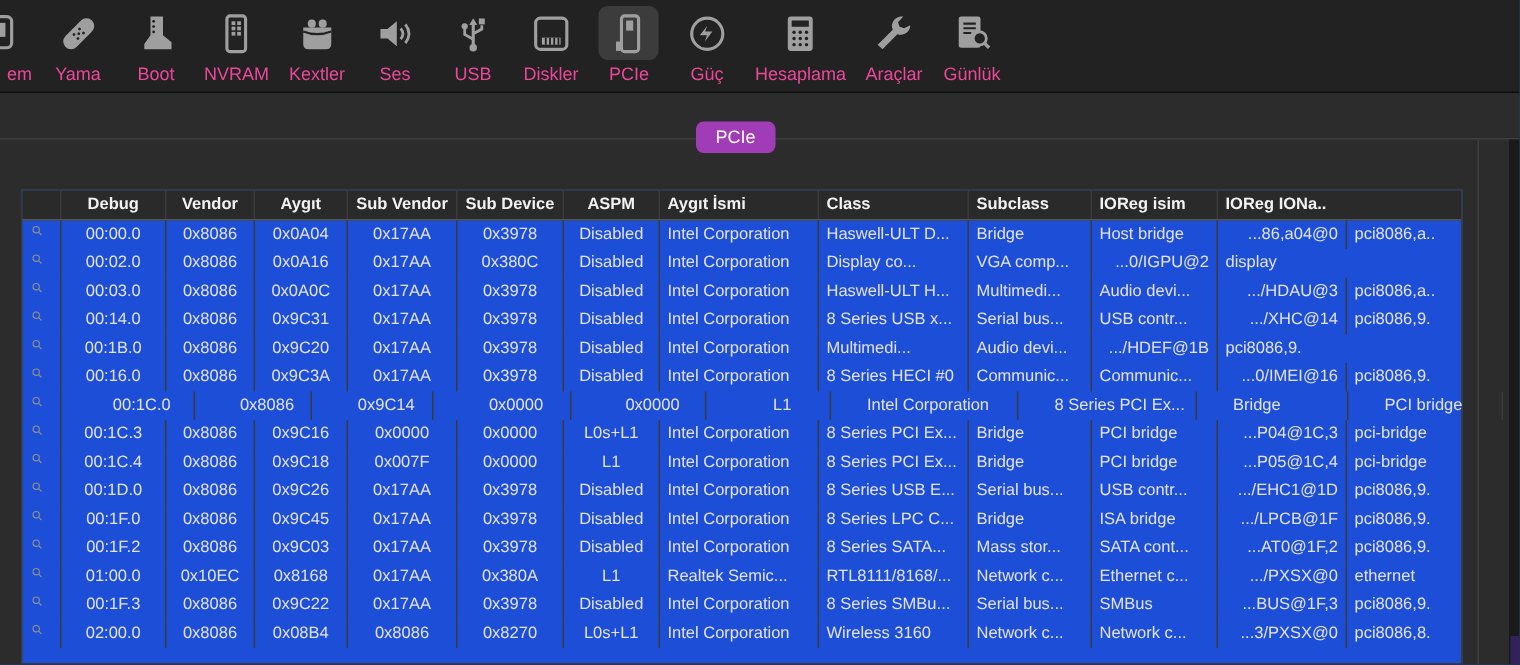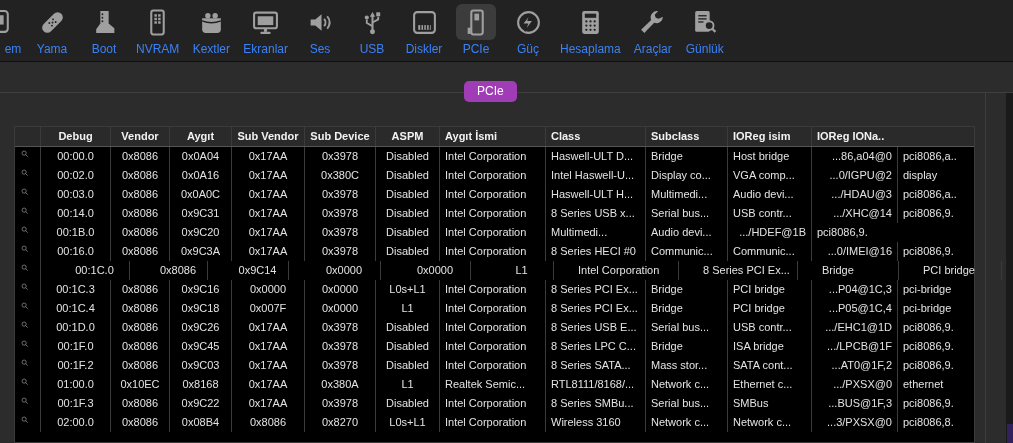--- a/index.html
+++ b/index.html
@@ -7,29 +7,29 @@
   .stage{position:relative;width:1013px;height:443px;background:#2c2c2c;overflow:hidden;}
 
   
   .toolbar{position:absolute;left:0;top:0;width:1013px;height:61px;background:#222222;
     border-bottom:1px solid #0e0e0e;display:flex;align-items:flex-start;overflow:hidden;}
   .tb-item{display:flex;flex-direction:column;align-items:center;padding:4px 6px 0 6px;cursor:default;}
   .tb-item.cut{margin-left:-26px;}
   .tb-item.cut .tb-label{transform:translateX(13px);}
   .tb-iconwrap{width:40px;height:36px;border-radius:6px;display:flex;align-items:center;justify-content:center;}
   .tb-item.selected .tb-iconwrap{background:#3c3c3c;}
-  .tb-label{margin-top:2px;font-size:12px;color:#3b82f6;white-space:nowrap;}
+  .tb-label{margin-top:2px;font-size:12px;color:#ec4899;white-space:nowrap;}
 
   
   .content-divider{position:absolute;left:0;top:92px;width:1013px;height:1px;background:#3f3f3f;}
   .tab-badge{position:absolute;left:464px;top:81px;height:21px;padding:0 13px;background:#a03cb6;
     border-radius:5px;color:#ffffff;font-size:12px;line-height:21px;font-weight:400;}
 
   
-  .ptable{position:absolute;left:14px;top:126px;width:961px;height:317px;background:#000000;
+  .ptable{position:absolute;left:14px;top:126px;width:961px;height:317px;background:#1d4ed8;
     border:1px solid #3b3b3b;box-sizing:border-box;}
   .thead{display:grid;height:20px;background:#2a2a2a;border-bottom:1px solid #565656;box-sizing:border-box;}
   .th{font-size:11px;font-weight:bold;color:#f2f2f2;line-height:19px;white-space:nowrap;overflow:hidden;
     border-right:1px solid #3b3b3b;box-sizing:border-box;padding:0 5px;}
   .th:last-child{border-right:none;}
   .trow{display:grid;height:19px;}
   .td{font-size:11px;color:#e3e3e3;line-height:19px;white-space:nowrap;overflow:hidden;
     border-right:1px solid #3b3b3b;box-sizing:border-box;padding:0 5px;}
   .td:last-child{border-right:none;}
   .al-c{text-align:center;}
@@ -105,31 +105,20 @@
       <div class="tb-item">
         <div class="tb-iconwrap">
           <svg width="27" height="27" viewBox="0 0 26 26" xmlns="http://www.w3.org/2000/svg">
             <circle cx="9.5" cy="6.5" r="2.6" fill="#9f9f9f"></circle>
             <circle cx="16.5" cy="6.5" r="2.6" fill="#9f9f9f"></circle>
             <path d="M4 9h18v10.5q0 3.5-3.5 3.5h-11Q4 23 4 19.5z" fill="#9f9f9f"></path>
             <path d="M4 11.5q9 3.5 18 0" stroke="#222222" stroke-width="1.4" fill="none"></path>
           </svg>
         </div>
         <div class="tb-label">Kextler</div>
-      </div>
-      <div class="tb-item">
-        <div class="tb-iconwrap">
-          <svg width="27" height="27" viewBox="0 0 26 26" xmlns="http://www.w3.org/2000/svg">
-            <rect x="2" y="3.5" width="22" height="15" rx="2" fill="none" stroke="#9f9f9f" stroke-width="2"></rect>
-            <rect x="5.5" y="7" width="15" height="8.5" fill="#9f9f9f"></rect>
-            <rect x="11.5" y="18.5" width="3" height="3.5" fill="#9f9f9f"></rect>
-            <rect x="8" y="22" width="10" height="2" rx="1" fill="#9f9f9f"></rect>
-          </svg>
-        </div>
-        <div class="tb-label">Ekranlar</div>
       </div>
       <div class="tb-item">
         <div class="tb-iconwrap">
           <svg width="27" height="27" viewBox="0 0 26 26" xmlns="http://www.w3.org/2000/svg">
             <path d="M3.5 10v6h4.5l6 5V5l-6 5z" fill="#9f9f9f"></path>
             <path d="M16.5 9.5q2.8 3.5 0 7" stroke="#9f9f9f" stroke-width="1.8" fill="none"></path>
             <path d="M19.5 7q4.6 6 0 12" stroke="#9f9f9f" stroke-width="1.8" fill="none"></path>
           </svg>
         </div>
         <div class="tb-label">Ses</div>
@@ -273,21 +262,20 @@
               <line x1="8.7" y1="8.7" x2="12.4" y2="12.4" stroke="#8f8f8f" stroke-width="1.4"></line>
             </svg>
           </div>
           <div class="td al-c">00:02.0</div>
           <div class="td al-c">0x8086</div>
           <div class="td al-c">0x0A16</div>
           <div class="td al-c">0x17AA</div>
           <div class="td al-c">0x380C</div>
           <div class="td al-c">Disabled</div>
           <div class="td al-l">Intel Corporation</div>
-          <div class="td al-l">Intel Haswell-U...</div>
           <div class="td al-l">Display co...</div>
           <div class="td al-l">VGA comp...</div>
           <div class="td al-r">...0/IGPU@2</div>
           <div class="td al-l">display</div>
         </div>
         <div class="trow" style="grid-template-columns: 26px 70px 59px 62px 73px 71px 64px 106px 100px 82px 84px 86px 78px;">
           <div class="td td-search">
             <svg width="14" height="14" viewBox="0 0 26 26" xmlns="http://www.w3.org/2000/svg">
               <circle cx="5.8" cy="5.8" r="3.9" fill="none" stroke="#8f8f8f" stroke-width="1.4"></circle>
               <line x1="8.7" y1="8.7" x2="12.4" y2="12.4" stroke="#8f8f8f" stroke-width="1.4"></line>

